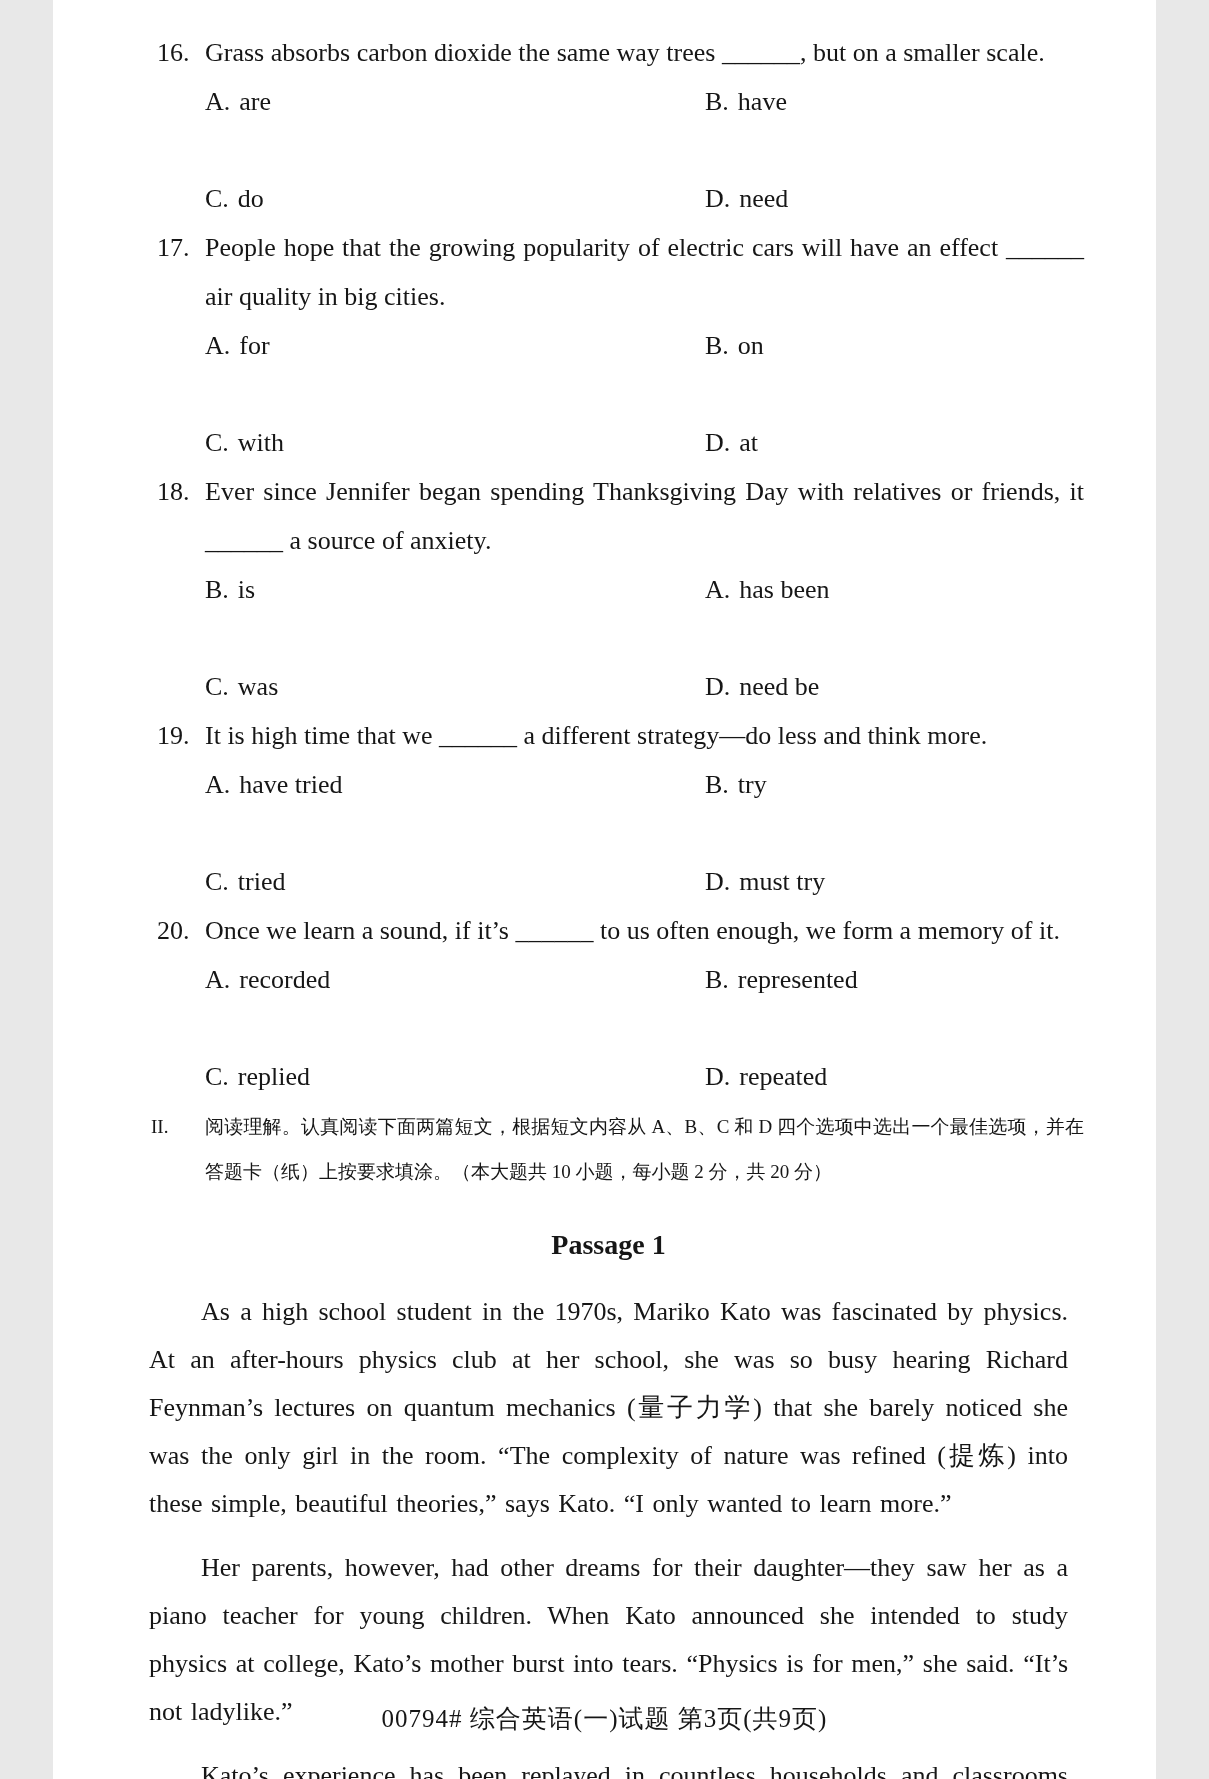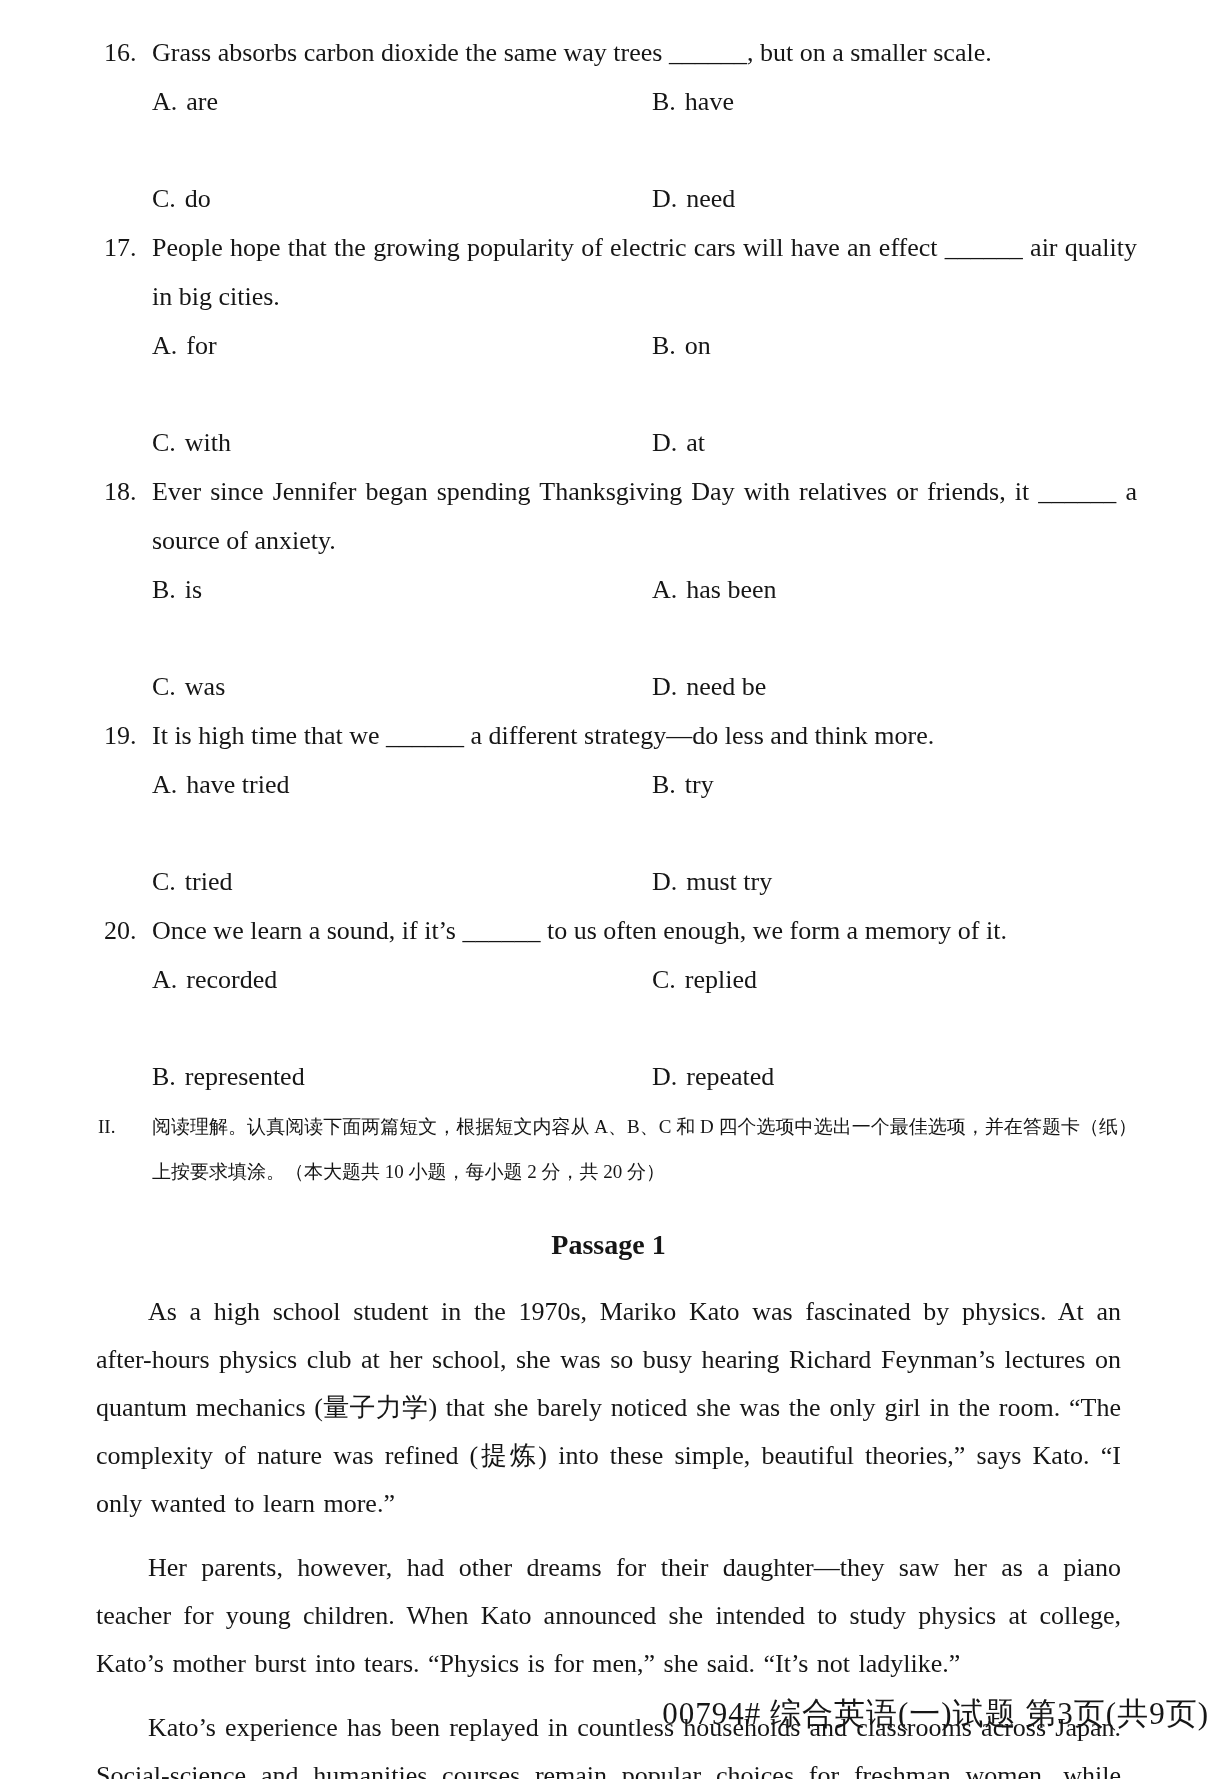--- a/index.html
+++ b/index.html
@@ -2,21 +2,21 @@
 <html><head>
 <meta charset="utf-8">
 <style>
   html, body {
     margin: 0;
     padding: 0;
     background: #e8e8e8;
   }
   .page {
     position: relative;
-    width: 1209px;
+    width: 1103px;
     height: 1779px;
     margin: 0 auto;
     background: #ffffff;
     color: #161616;
     font-family: "Liberation Serif", "DejaVu Serif", serif;
     font-size: 26px;
     overflow: hidden;
   }
   .content {
     padding: 28px 72px 0 80px;
@@ -86,22 +86,22 @@
     line-height: 48px;
     word-spacing: 2px;
   }
 
   
   .footer {
     position: absolute;
     left: 0;
     right: 0;
     bottom: 44px;
-    text-align: right;
-    font-size: 31px;
+    text-align: center;
+    font-size: 25px;
     letter-spacing: 1px;
   }
 </style>
 </head>
 <body>
 
 <div class="page">
   <div class="content">
 
     <div class="question">
@@ -156,22 +156,22 @@
       </div>
     </div>
 
     <div class="question">
       <div class="q-row">
         <span class="q-num">20.</span>
         <span class="q-text">Once we learn a sound, if it’s ______ to us often enough, we form a memory of it.</span>
       </div>
       <div class="options">
         <div class="option"><span class="opt-label">A.</span><span>recorded</span></div>
+        <div class="option"><span class="opt-label">B.</span><span>represented</span></div>
         <div class="option"><span class="opt-label">C.</span><span>replied</span></div>
-        <div class="option"><span class="opt-label">B.</span><span>represented</span></div>
         <div class="option"><span class="opt-label">D.</span><span>repeated</span></div>
       </div>
     </div>
 
     <div class="section-heading">
       <span class="section-num">II.</span>
       <span class="section-text">阅读理解。认真阅读下面两篇短文，根据短文内容从 A、B、C 和 D 四个选项中选出一个最佳选项，并在答题卡（纸）上按要求填涂。（本大题共 10 小题，每小题 2 分，共 20 分）</span>
     </div>
 
     <div class="passage-title">Passage 1</div>

